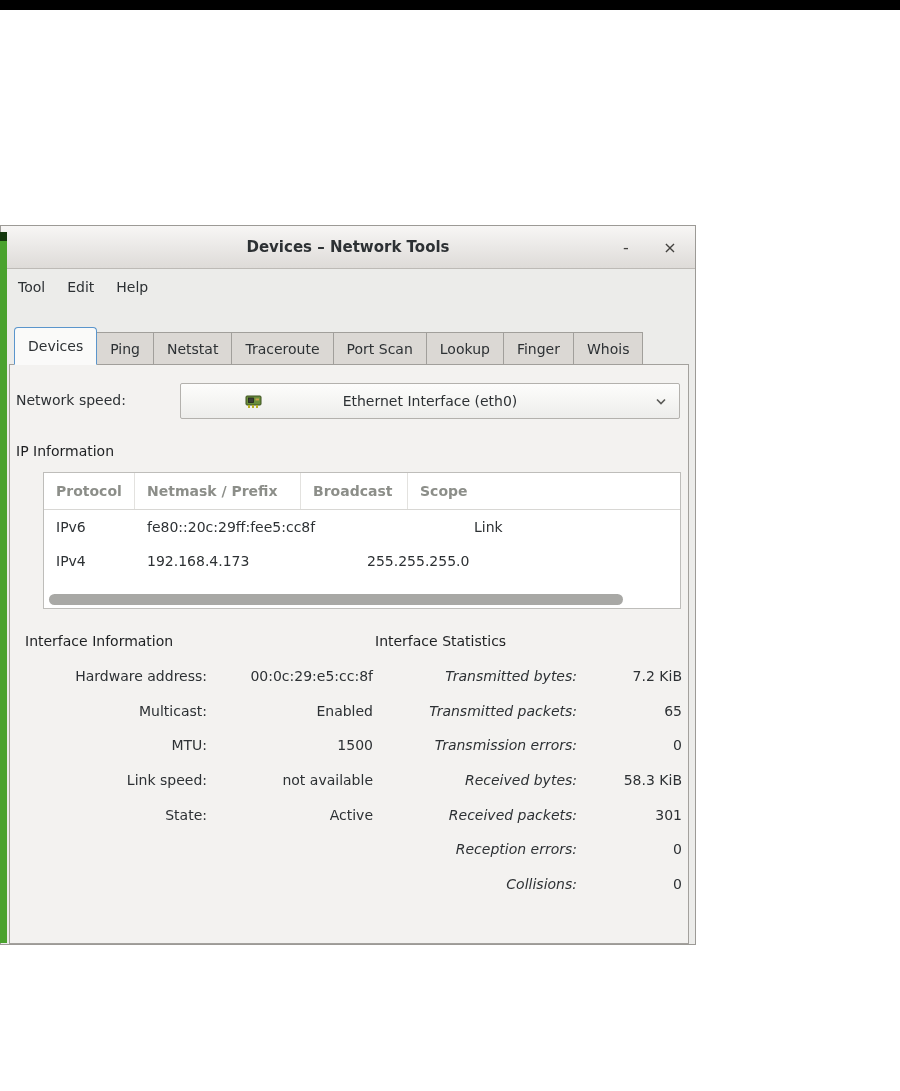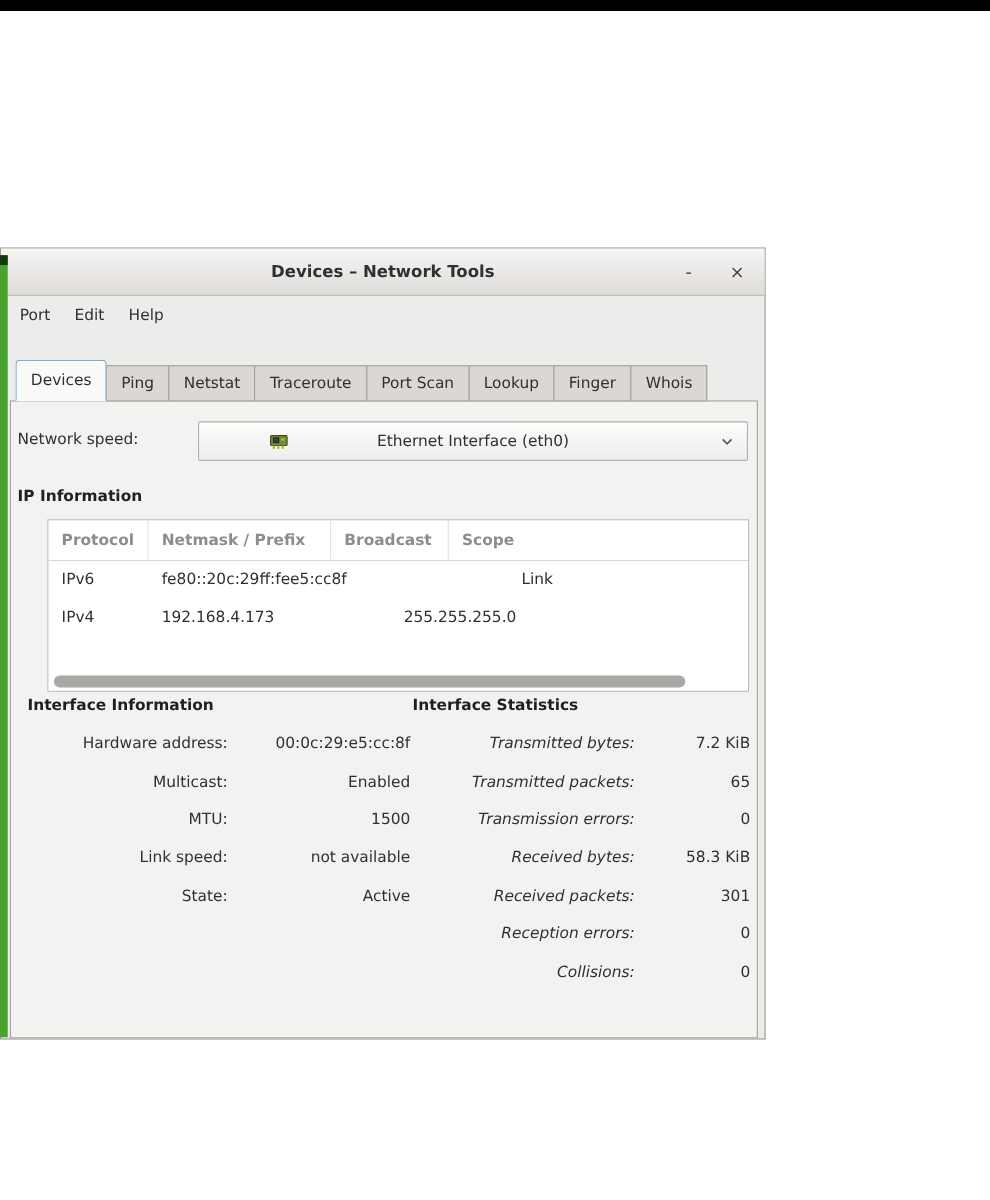--- a/index.html
+++ b/index.html
@@ -40,24 +40,24 @@
     background:#f3f2f0; border:1px solid #a3a19d; }
 
   .device-label { position:absolute; left:6px; top:27px; font-size:14px; }
   .combo { position:absolute; left:170px; top:18px; width:500px; height:36px;
     background:linear-gradient(#fdfdfc,#ededeb); border:1px solid #b3b1ad; border-radius:2px; }
   .combo .dev-icon { position:absolute; left:64px; top:10px; width:18px; height:15px; }
   .combo .combo-text { position:absolute; left:0; right:0; top:0; height:100%;
     display:flex; align-items:center; justify-content:center; font-size:14px; }
   .combo .chevron { position:absolute; right:12px; top:13px; width:12px; height:9px; }
 
-  .section-title { position:absolute; font-weight:bold; font-size:14px; color:#1d1f21; }
+  .section-title { position:absolute; font-weight:normal; font-size:14px; color:#1d1f21; }
   .ip-title { left:6px; top:78px; }
 
-  .ip-table { position:absolute; left:33px; top:107px; width:638px; height:157px;
+  .ip-table { position:absolute; left:33px; top:107px; width:638px; height:137px;
     background:#ffffff; border:1px solid #bebdba; }
   .thead { display:flex; height:37px; border-bottom:1px solid #d8d7d4; }
   .th { display:flex; align-items:center; padding-left:12px; font-weight:bold;
     color:#8c8e89; font-size:14px; border-right:1px solid #e3e2df; overflow:hidden; white-space:nowrap; }
   .th:last-child { border-right:none; }
   .trow { display:flex; height:34px; }
   .td { display:flex; align-items:center; padding-left:12px; font-size:14px;
     color:#2d3134; overflow:hidden; white-space:nowrap; }
   .c-protocol { width:91px; flex:0 0 91px; }
   .c-ip { width:220px; flex:0 0 220px; }
@@ -91,21 +91,21 @@
 
   <div class="app-window">
 
     <div class="titlebar">
       <div class="title">Devices – Network Tools</div>
       <div class="winbtn min">-</div>
       <div class="winbtn close">×</div>
     </div>
 
     <div class="menubar">
-      <div class="menu-item">Port</div>
+      <div class="menu-item">Tool</div>
       <div class="menu-item">Edit</div>
       <div class="menu-item">Help</div>
     </div>
 
     <div class="tabs">
       <div class="tab active">Devices</div>
       <div class="tab">Ping</div>
       <div class="tab">Netstat</div>
       <div class="tab">Traceroute</div>
       <div class="tab">Port Scan</div>

